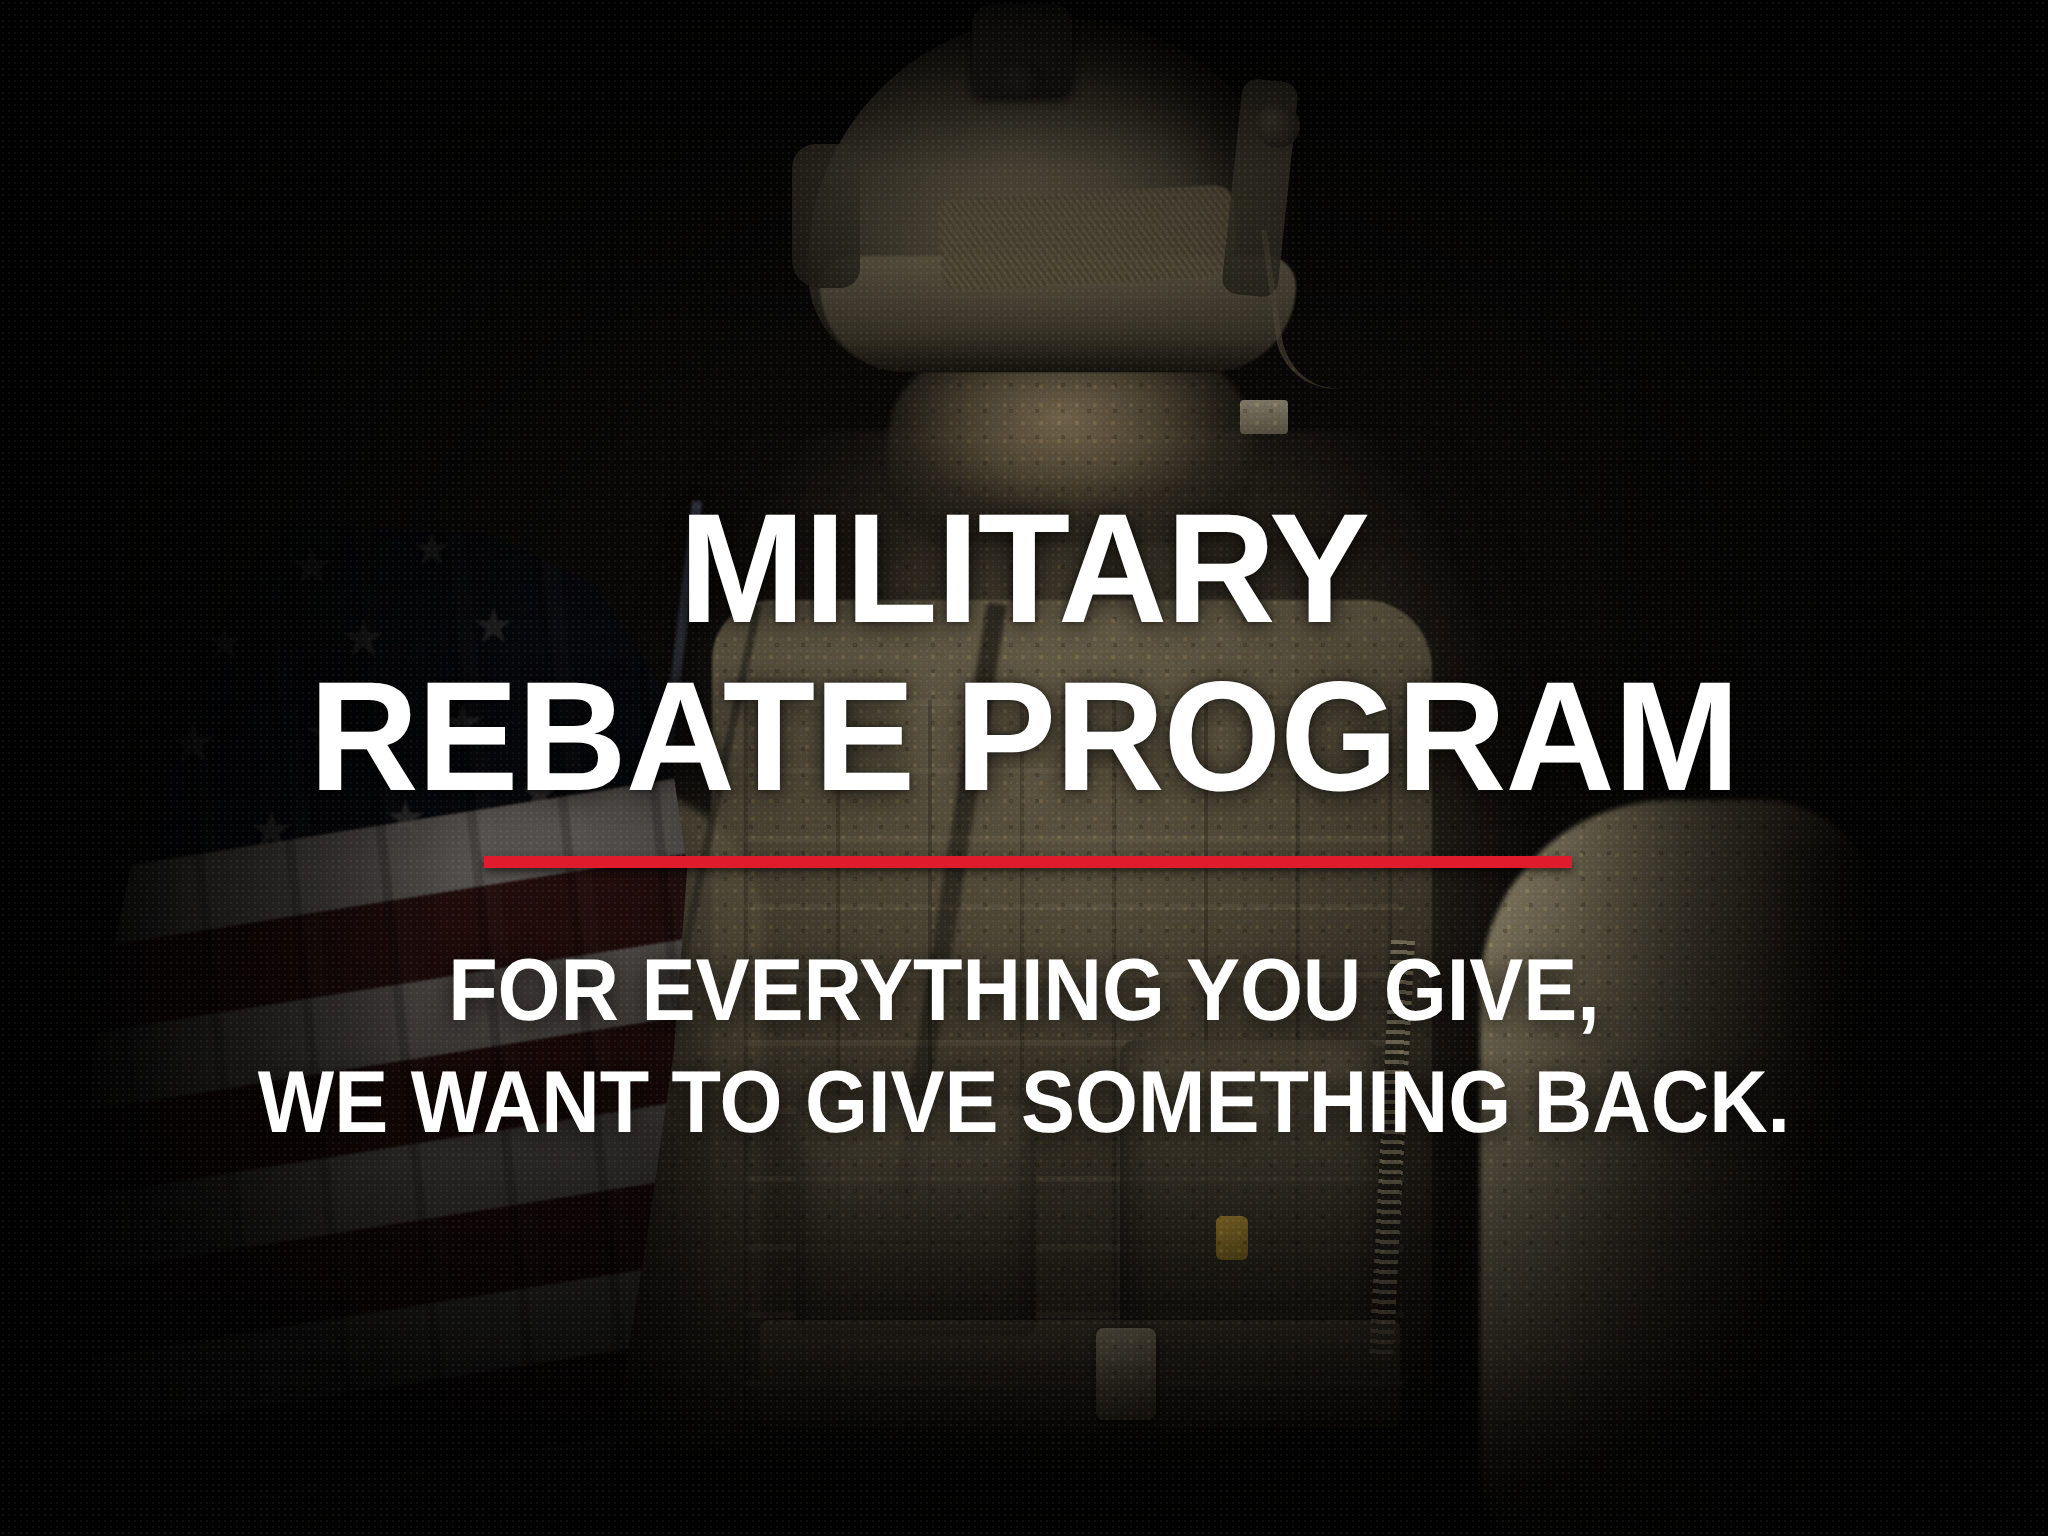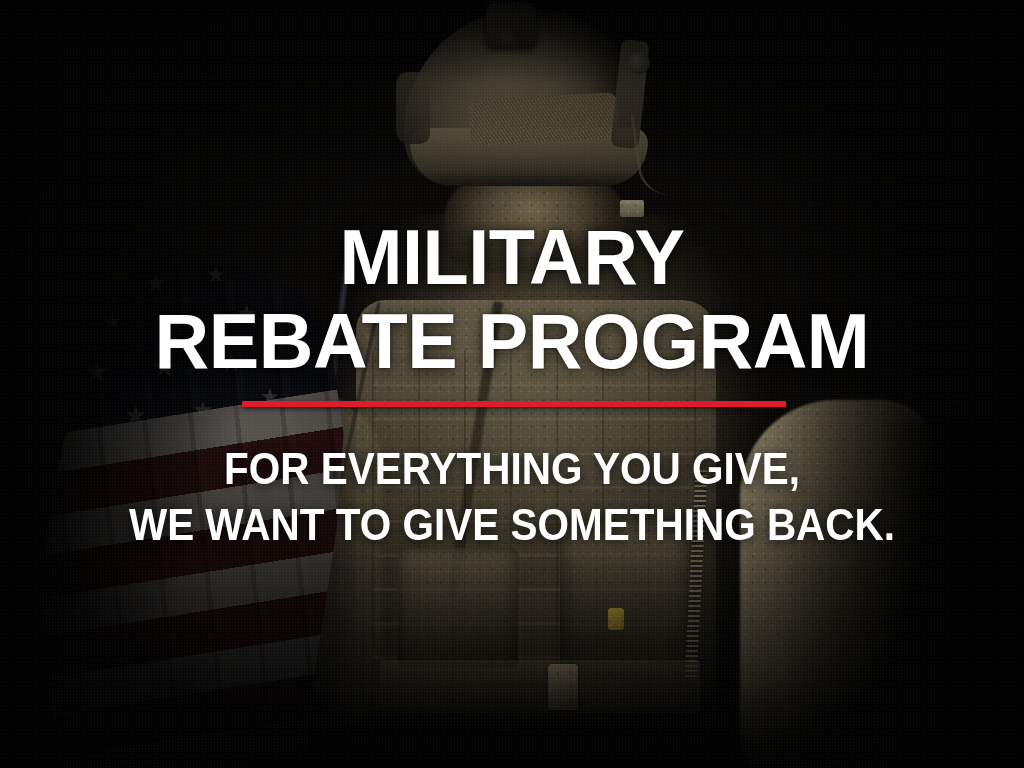--- a/index.html
+++ b/index.html
@@ -513,20 +513,21 @@
     background-position: 0 0, 2px 1px;
   }
 
   
   .overlay {
     position: absolute;
     inset: 0;
     display: flex;
     flex-direction: column;
     align-items: center;
+    margin-top: 27px;
   }
 
   .headline {
     text-align: center;
     color: #ffffff;
     font-weight: 700;
     letter-spacing: -0.5px;
     text-shadow: 0 2px 14px rgba(0,0,0,0.72), 0 0 3px rgba(0,0,0,0.5);
     font-stretch: condensed;
     white-space: nowrap;

